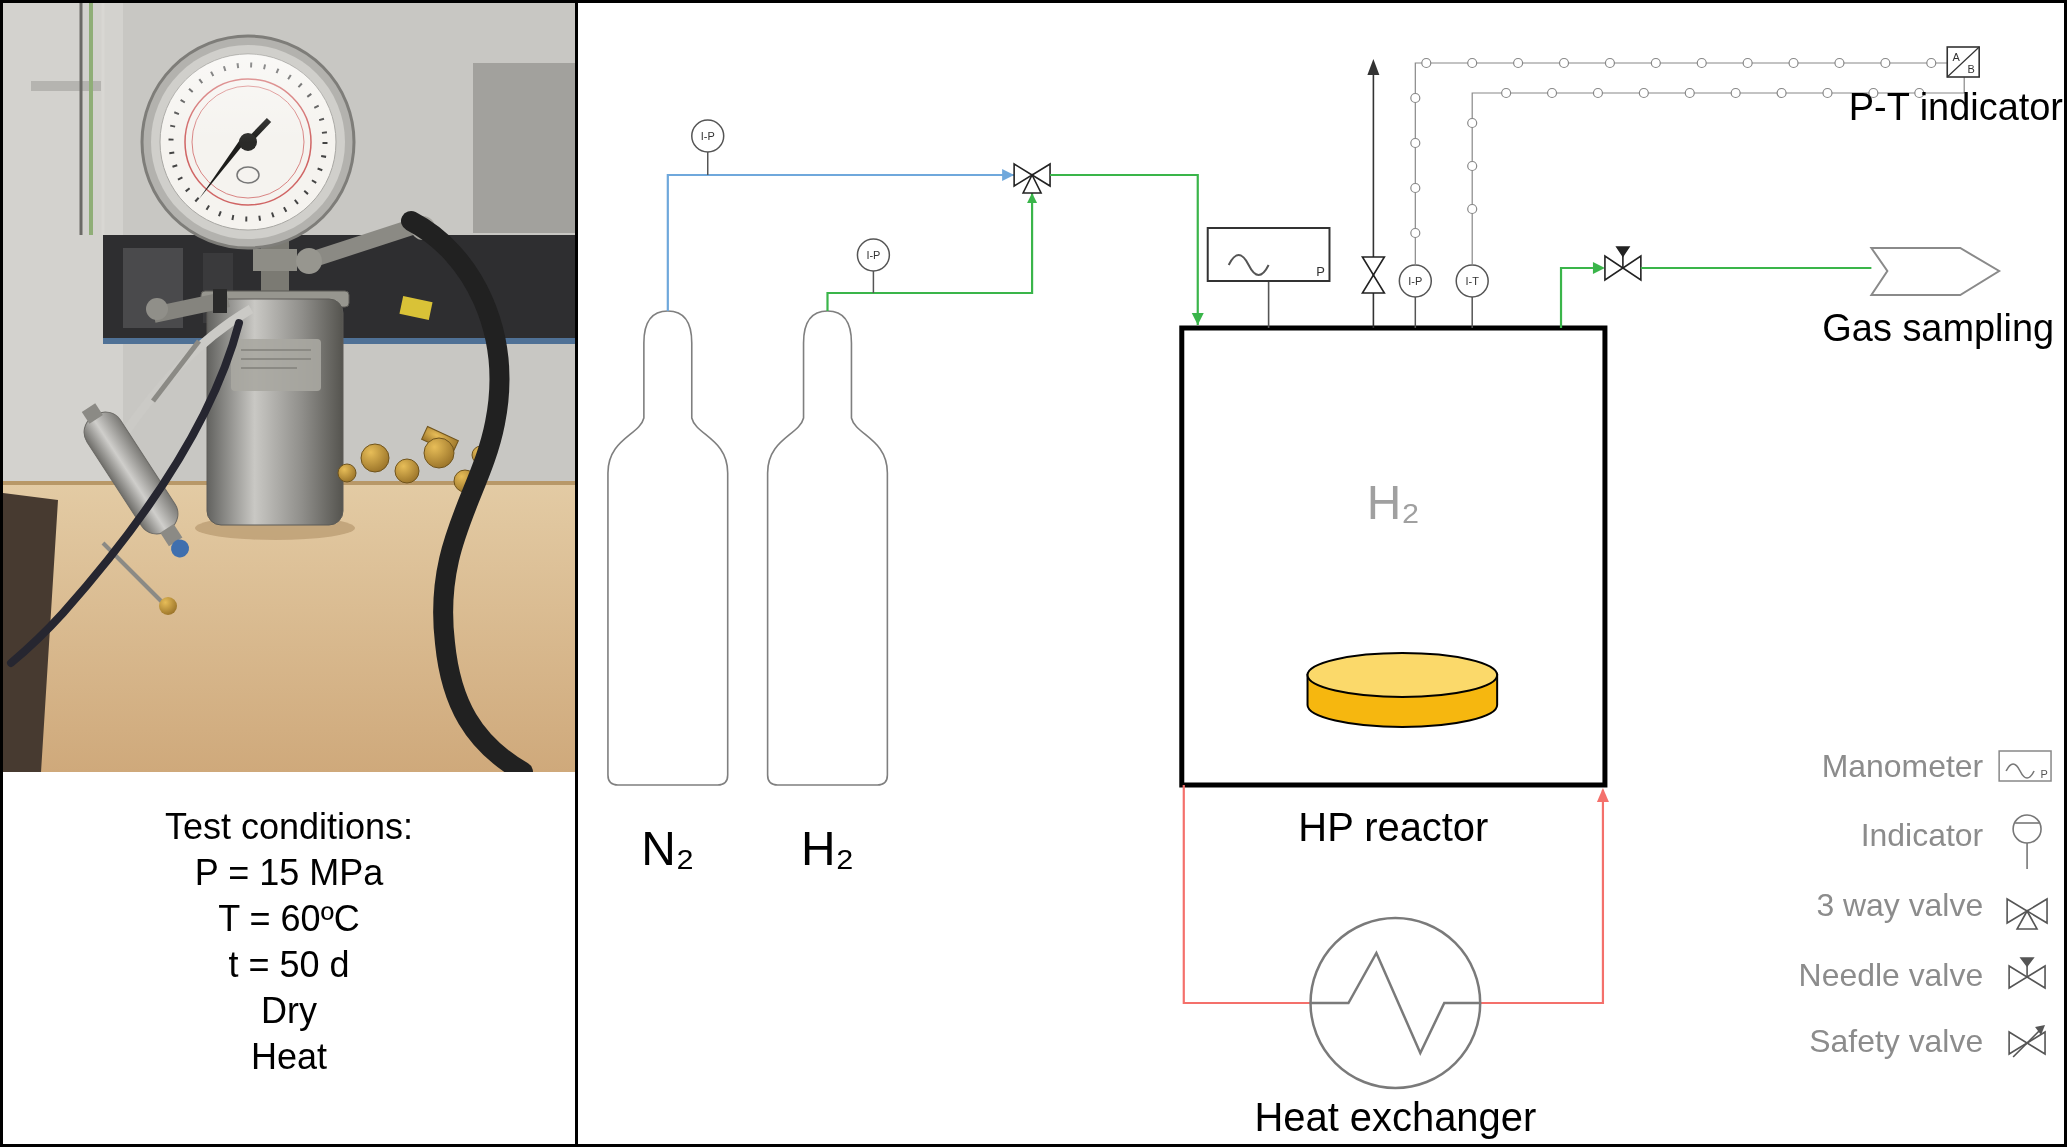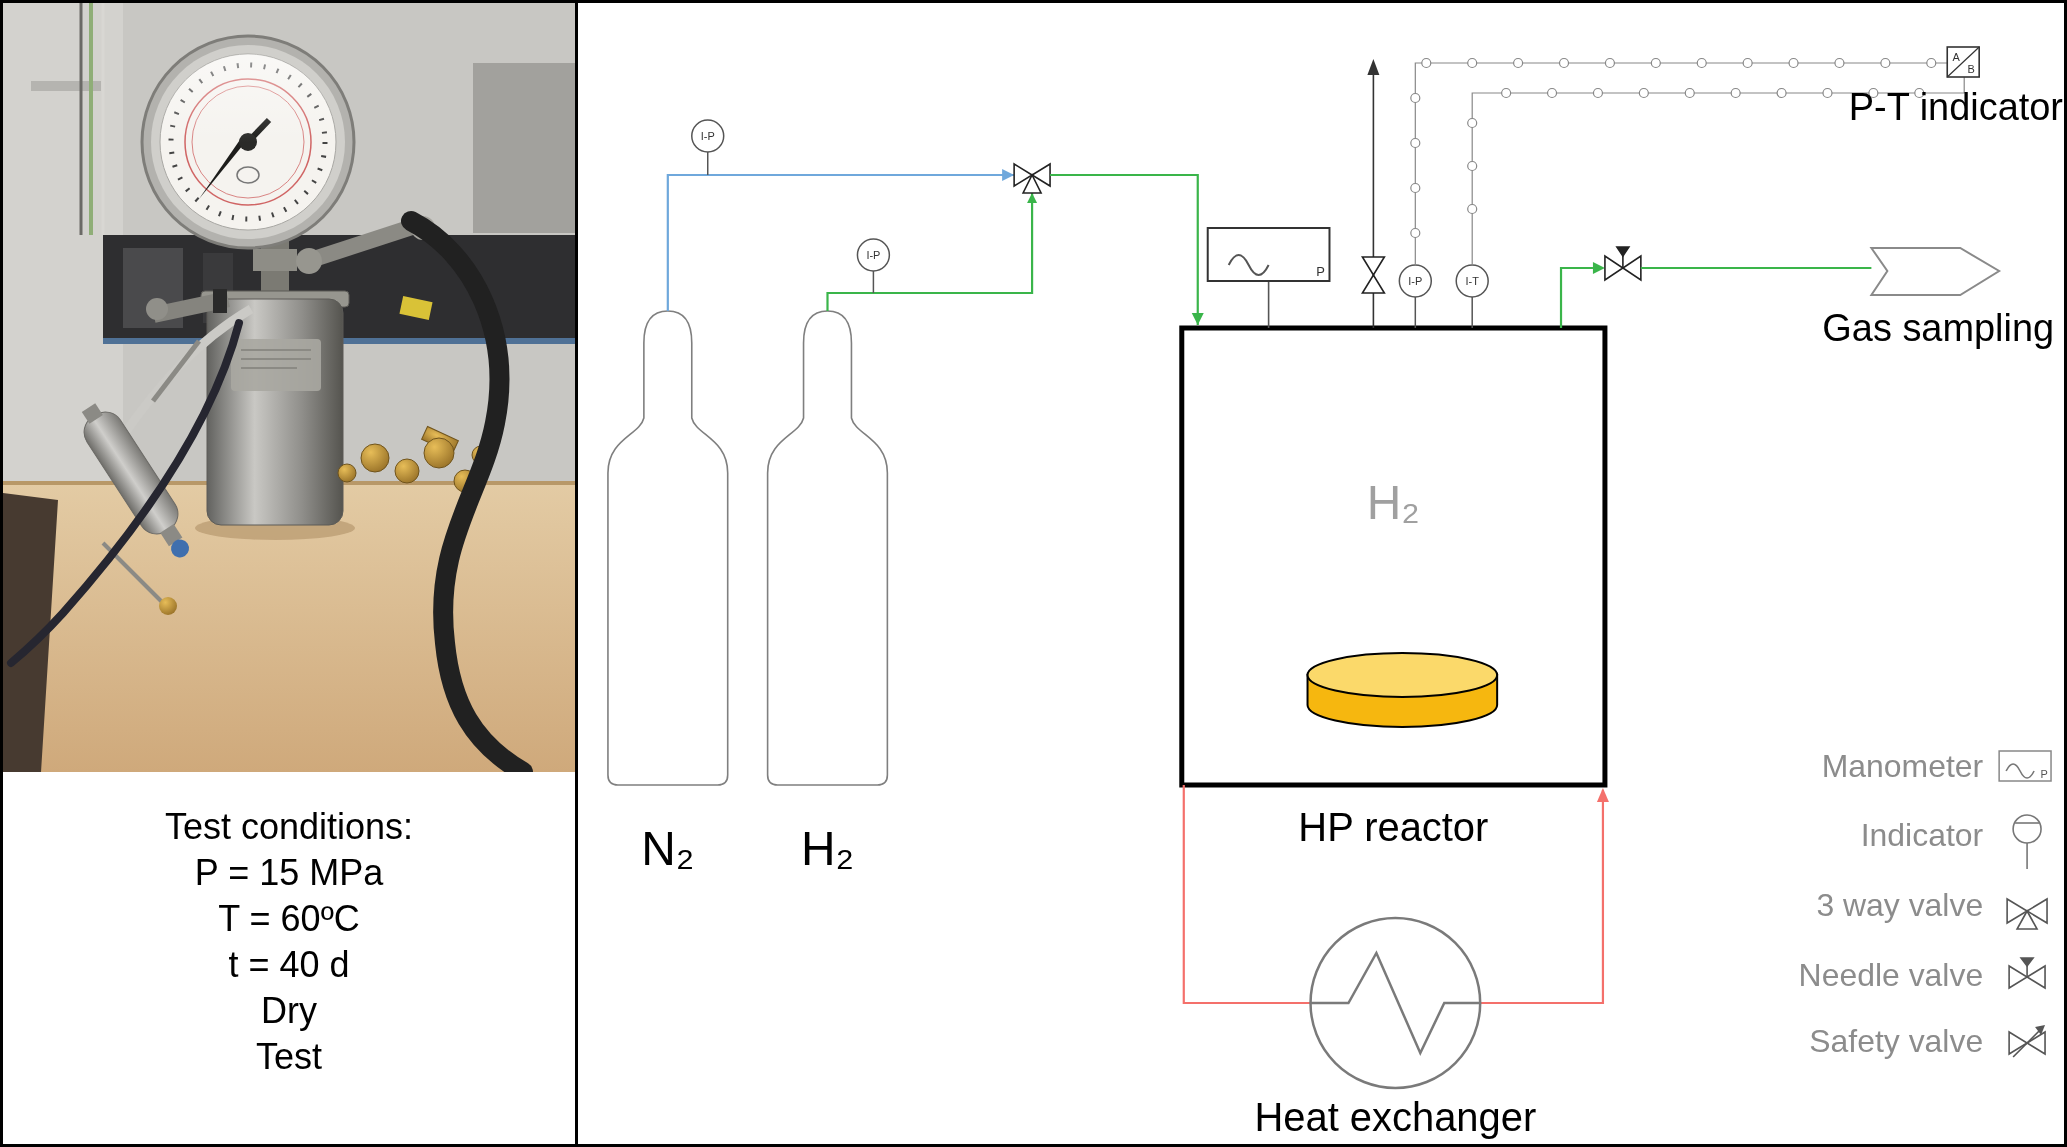--- a/index.html
+++ b/index.html
@@ -130,23 +130,23 @@
         <line x1="245" y1="139" x2="266" y2="117" stroke="#1d1d1b" stroke-width="6"></line>
         <circle cx="245" cy="139" r="9" fill="#2a2a28"></circle>
         <circle cx="245" cy="139" r="88" fill="url(#gGlare)"></circle>
       </g>
     </svg>
 
     <div class="conditions">
       <div>Test conditions:</div>
       <div>P = 15 MPa</div>
       <div>T = 60ºC</div>
-      <div>t = 40 d</div>
+      <div>t = 50 d</div>
       <div>Dry</div>
-      <div>Test</div>
+      <div>Heat</div>
     </div>
   </div>
 
   <svg class="diagram-svg" viewBox="0 0 1492 1141" preserveAspectRatio="none">
 
     <g>
       <path d="M 66 340 Q 66 308 90 308 Q 114 308 114 340 L 114 415 C 118 432 150 436 150 470
                L 150 772 Q 150 782 140 782 L 40 782 Q 30 782 30 772 L 30 470 C 30 436 62 432 66 415 Z" fill="#ffffff" stroke="#7f7f7f" stroke-width="1.6"></path>
       <text x="90" y="862" font-size="48" text-anchor="middle" fill="#000">N₂</text>
     </g>

